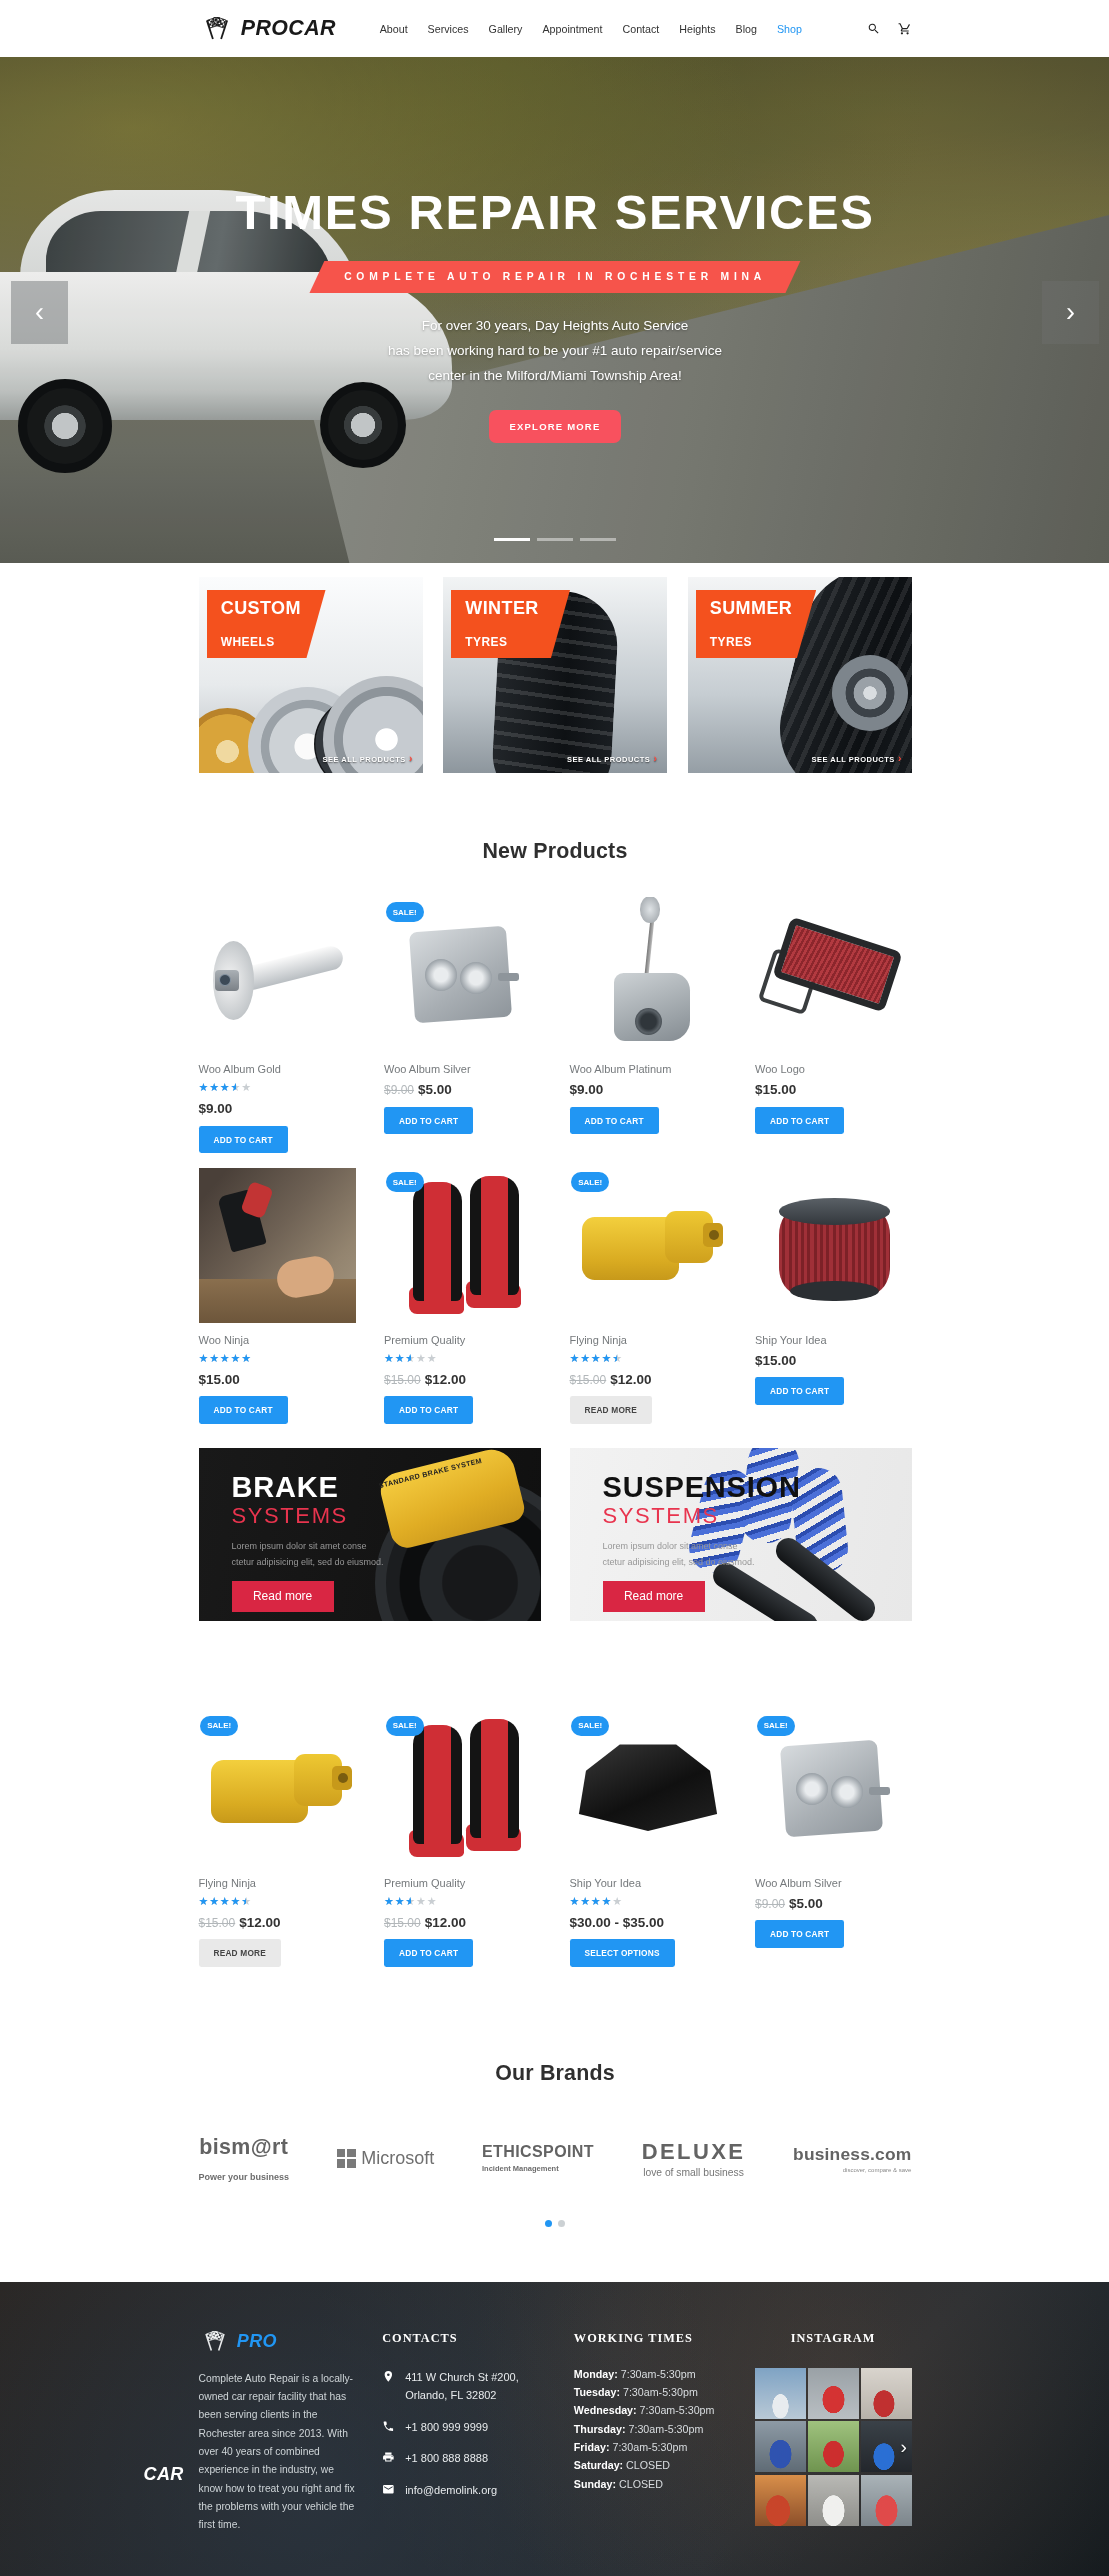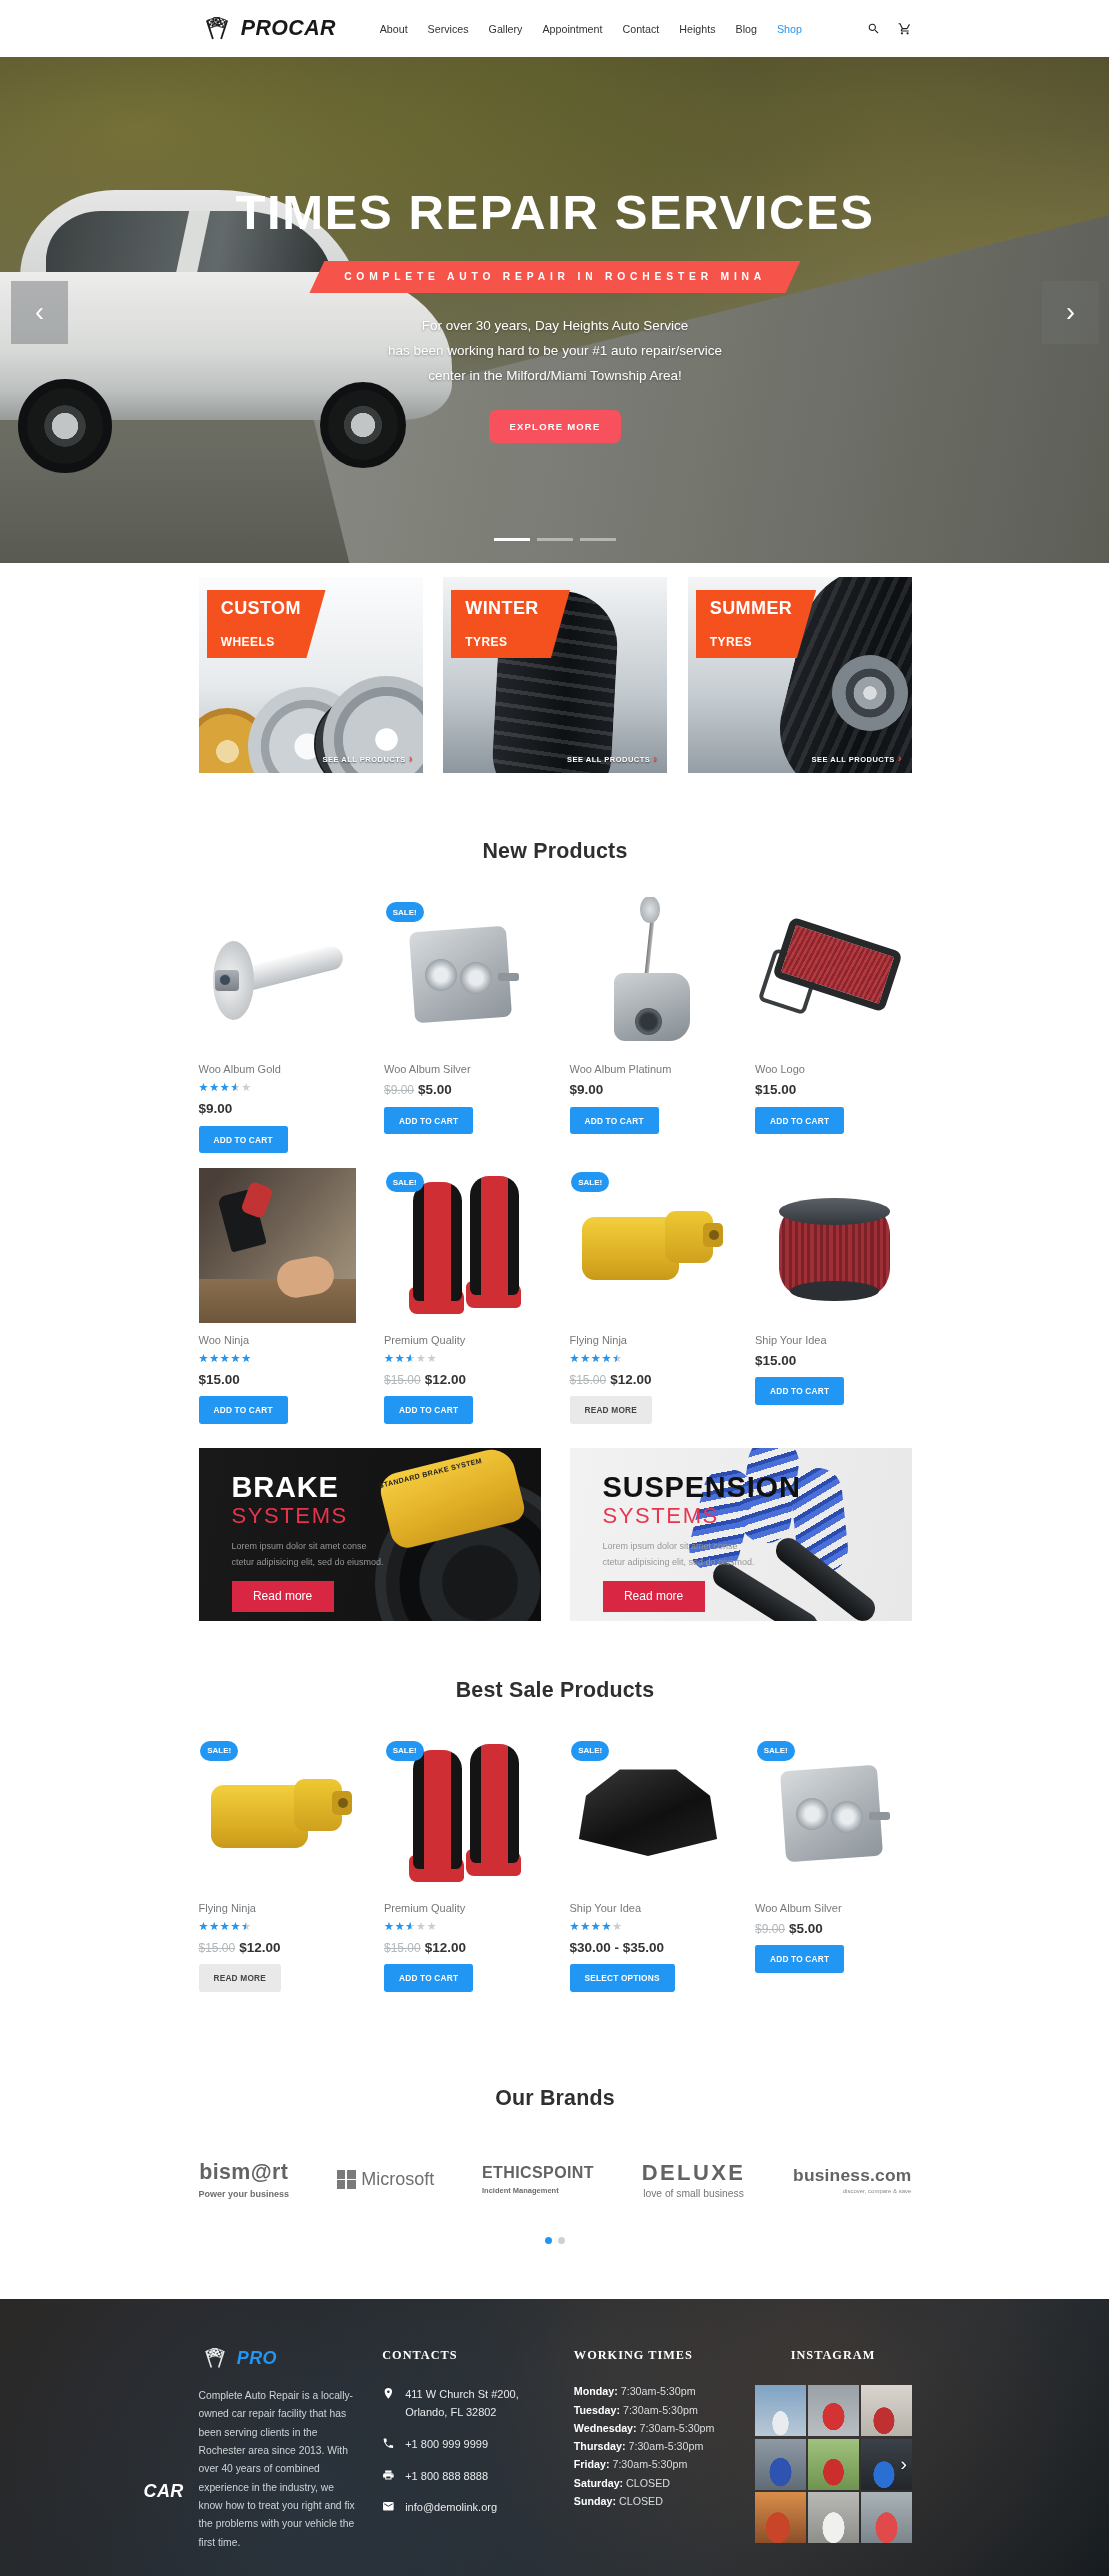--- a/index.html
+++ b/index.html
@@ -165,21 +165,21 @@
 
   .bs-section{padding:57px 0 0;}
 
   
   .brands-section{padding:94px 0 0;}
   .brands-row{display:flex; justify-content:space-between; align-items:center; margin-top:49px; filter:grayscale(1);}
   .brand{text-align:center; color:#6d6d6d; cursor:default;}
   .brand-top{display:flex; align-items:center; gap:5.5px; justify-content:center;}
   .bn{font-weight:700; color:#636363;}
   .bn-bism-rt{font-size:21.4px; letter-spacing:0.4px;}
-  .tg-bism-rt{display:block; text-align:left; font-size:9px; font-weight:700; color:#6d6d6d; margin-top:4px;}
+  .tg-bism-rt{display:block; text-align:left; font-size:9px; font-weight:700; color:#6d6d6d; margin-top:12px;}
   .bn-microsoft{font-size:18px; font-weight:400; color:#6f6f6f;}
   .ms-grid{display:inline-grid; grid-template-columns:8.7px 8.7px; grid-template-rows:8.7px 8.7px; gap:1.6px;}
   .ms-grid i{background:#7a7a7a;}
   .bn-ethicspoint{font-size:16px; font-weight:800; letter-spacing:0.4px;}
   .tg-ethicspoint{display:block; text-align:left; font-size:7.5px; font-weight:700; margin-top:3.2px; color:#6d6d6d;}
   .bn-deluxe{font-size:22px; font-weight:800; letter-spacing:2.4px;}
   .tg-deluxe{display:block; font-size:10.3px; font-weight:400; margin-top:2.4px; color:#767676;}
   .bn-business-com{font-size:17.4px; letter-spacing:0.2px;}
   .tg-business-com{display:block; text-align:right; font-size:6px; font-weight:400; margin-top:1.6px; color:#8a8a8a;}
   .brand-dots{display:flex; justify-content:center; gap:6.3px; margin-top:38px; padding-bottom:55px;}
@@ -490,21 +490,20 @@
       <div class="promo-text">Lorem ipsum dolor sit amet conse ctetur adipisicing elit, sed do eiusmod.</div>
       <button class="promo-btn">Read more</button>
     </div>
   </div>
       </div>
   </div>
 </section>
 
 <section class="bs-section">
   <div class="container">
-    <h2 class="section-title">Best Sale Products</h2>
     <div class="p-grid" id="bs-grid">
         <div class="p-card">
     <span class="sale-badge">SALE!</span>
     <div class="pimg art-shock">
             <span class="a1"></span>
             <span class="a2"></span>
             <span class="a3"></span>
             <span class="a4"></span>
           </div>
     <div class="p-name">Flying Ninja</div>

